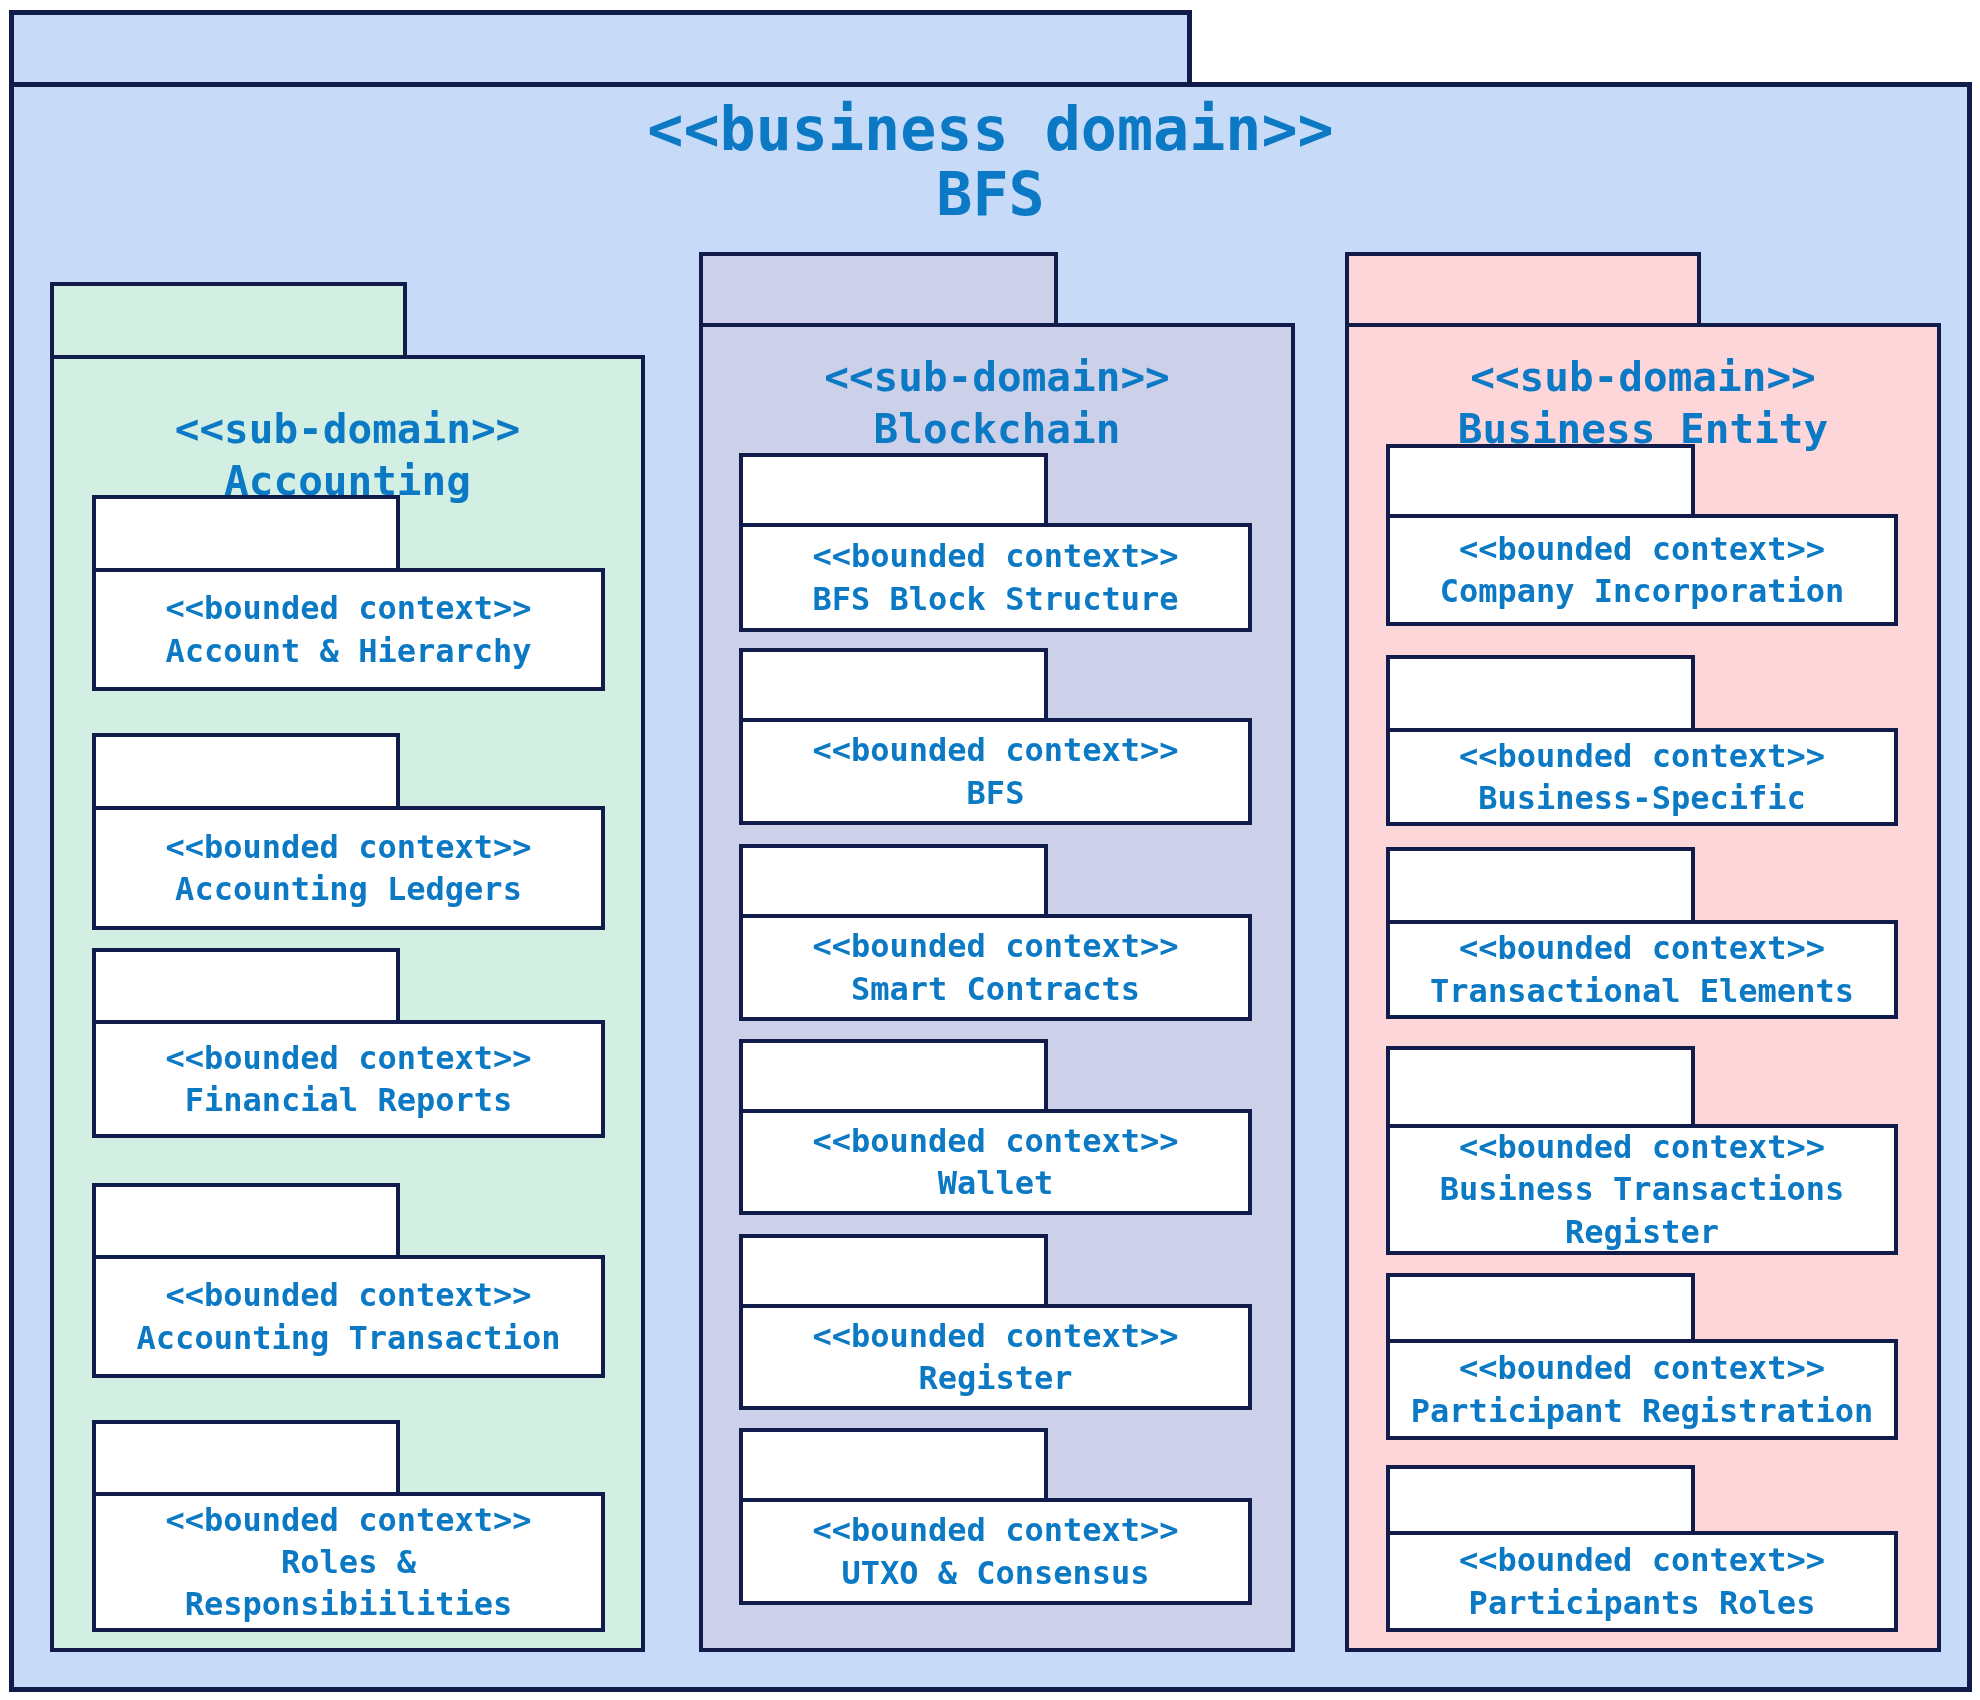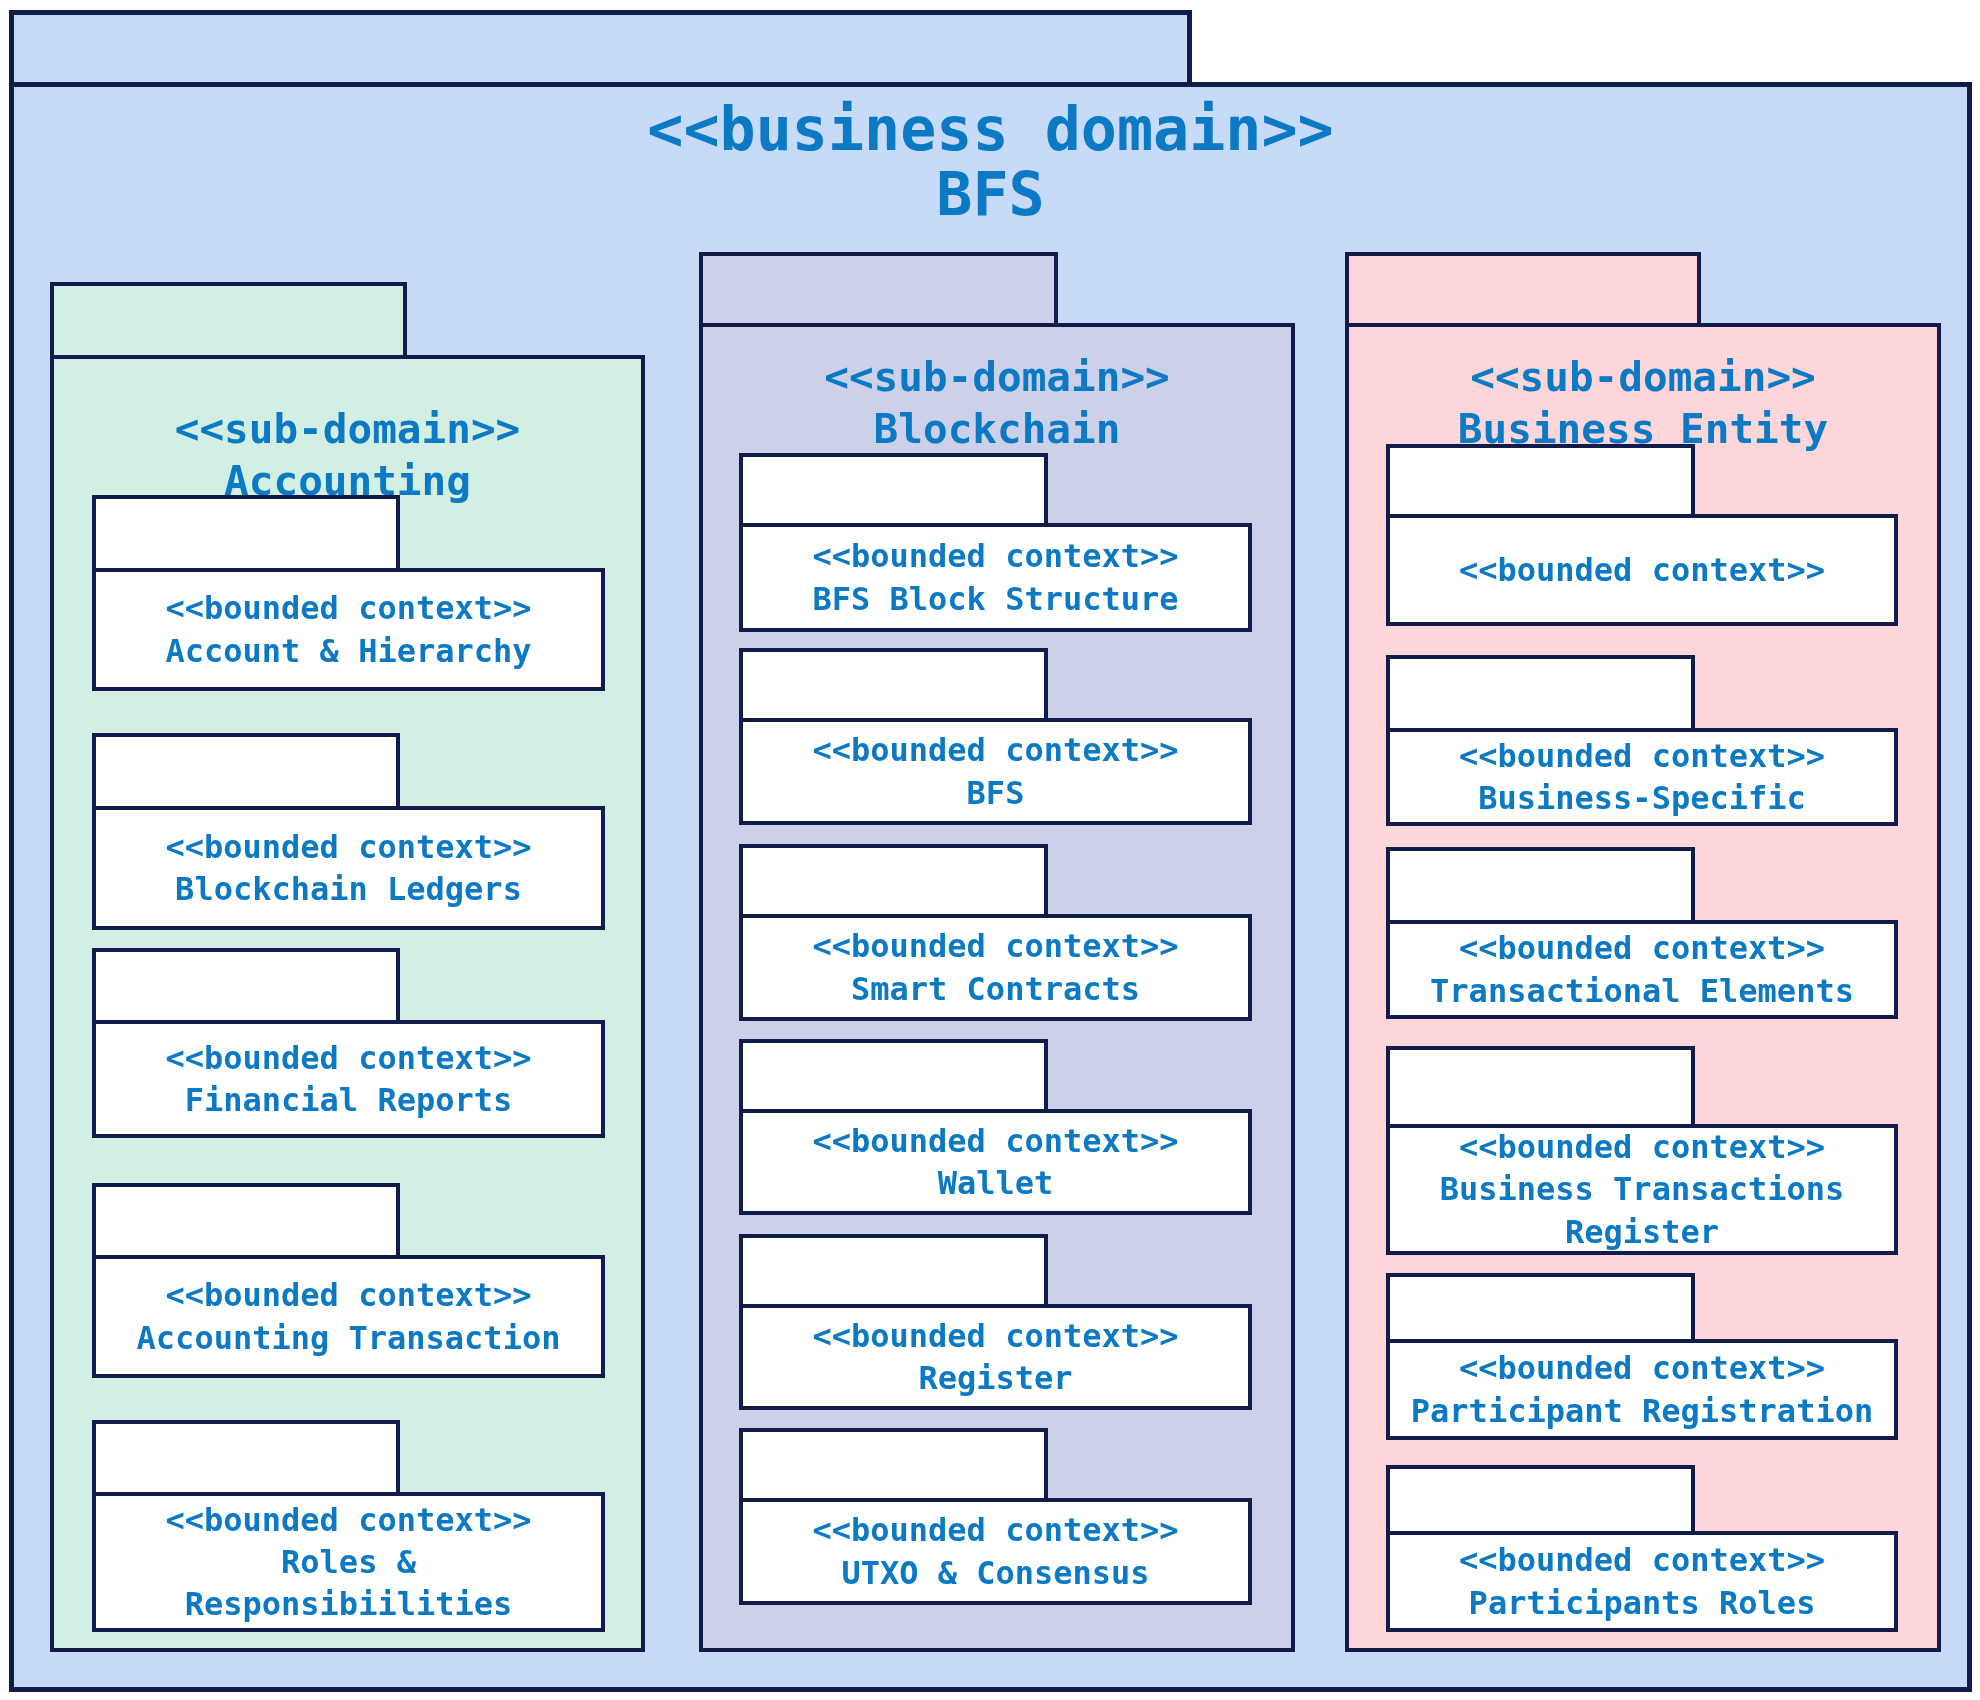--- a/index.html
+++ b/index.html
@@ -92,21 +92,21 @@
     <div class="pkg-body ctx-fill" style="left:92px;top:568px;width:513px;height:123px">
       <div class="ctx-stereo">&lt;&lt;bounded context&gt;&gt;</div>
       <div class="ctx-name">Account &amp; Hierarchy</div>
     </div>
   </div>
 
   <div>
     <div class="pkg-tab ctx-fill" style="left:92px;top:733px;width:308px;height:73px"></div>
     <div class="pkg-body ctx-fill" style="left:92px;top:806px;width:513px;height:124px">
       <div class="ctx-stereo">&lt;&lt;bounded context&gt;&gt;</div>
-      <div class="ctx-name">Blockchain Ledgers</div>
+      <div class="ctx-name">Accounting Ledgers</div>
     </div>
   </div>
 
   <div>
     <div class="pkg-tab ctx-fill" style="left:92px;top:948px;width:308px;height:72px"></div>
     <div class="pkg-body ctx-fill" style="left:92px;top:1020px;width:513px;height:118px">
       <div class="ctx-stereo">&lt;&lt;bounded context&gt;&gt;</div>
       <div class="ctx-name">Financial Reports</div>
     </div>
   </div>
@@ -189,20 +189,21 @@
     <div class="pkg-body sub-body business-fill" style="left:1345px;top:323px;width:596px;height:1329px;padding-top:24px">
       <div class="sub-title">&lt;&lt;sub-domain&gt;&gt;</div>
       <div class="sub-title">Business Entity</div>
     </div>
   </div>
 
   <div>
     <div class="pkg-tab ctx-fill" style="left:1386px;top:444px;width:309px;height:70px"></div>
     <div class="pkg-body ctx-fill" style="left:1386px;top:514px;width:512px;height:112px">
       <div class="ctx-stereo">&lt;&lt;bounded context&gt;&gt;</div>
+      <div class="ctx-name">Company Incorporation</div>
     </div>
   </div>
 
   <div>
     <div class="pkg-tab ctx-fill" style="left:1386px;top:655px;width:309px;height:73px"></div>
     <div class="pkg-body ctx-fill" style="left:1386px;top:728px;width:512px;height:98px">
       <div class="ctx-stereo">&lt;&lt;bounded context&gt;&gt;</div>
       <div class="ctx-name">Business-Specific</div>
     </div>
   </div>

